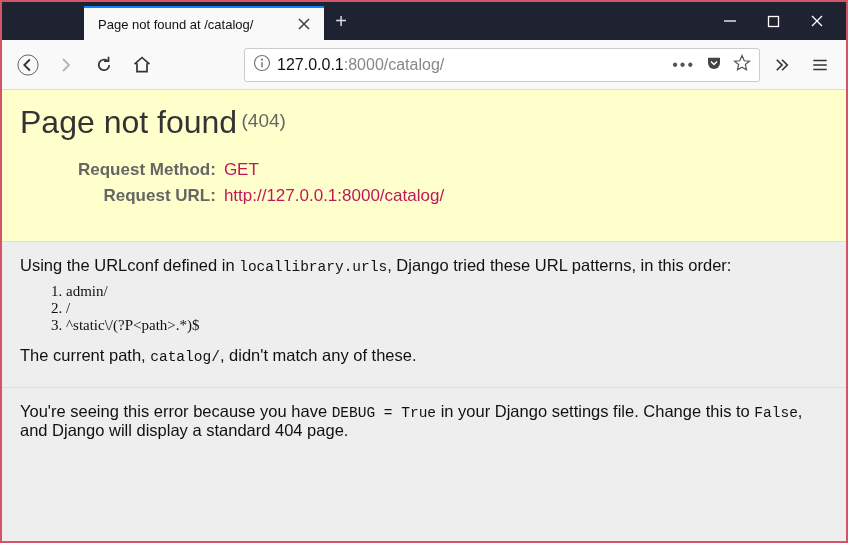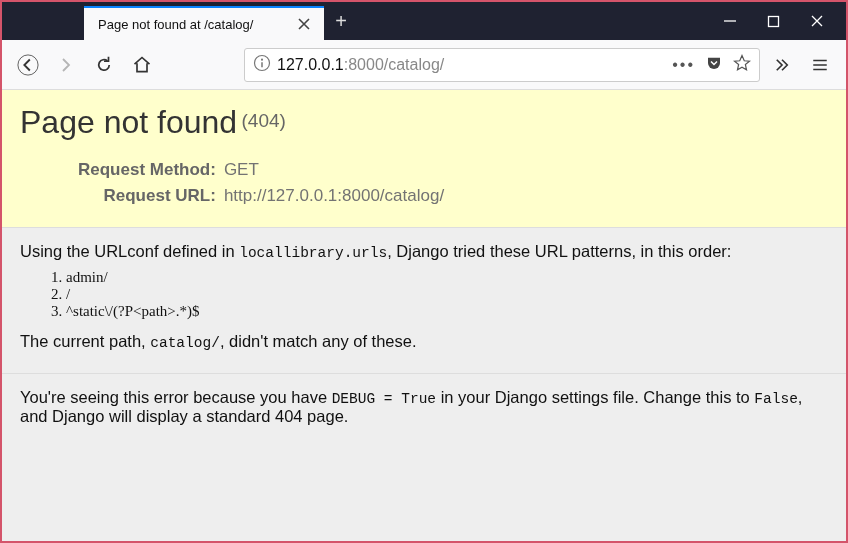--- a/index.html
+++ b/index.html
@@ -124,21 +124,21 @@
       color: #555;
     }
     .content {
       height: calc(543px - 4px - 38px - 50px);
       overflow: auto;
       background: #eee;
     }
     .summary {
       background: #ffffcc;
       border-bottom: 1px solid #ddd;
-      padding: 14px 18px 18px 18px;
+      padding: 14px 18px 32px 18px;
     }
     .summary h1 {
       font-weight: 400;
       font-size: 32px;
       color: #333;
       display: inline;
     }
     .summary .code-status {
       font-size: 19px;
       color: #666;
@@ -152,21 +152,21 @@
     }
     table.meta th {
       text-align: right;
       color: #666;
       font-weight: 700;
       padding: 3px 8px 3px 0;
       white-space: nowrap;
       margin-left: 20px;
     }
     table.meta td {
-      color: #737373;
+      color: #be185d;
       padding: 3px 0;
     }
     .info, .explanation {
       padding: 14px 18px;
       font-size: 16.5px;
       color: #111;
     }
     .info { border-bottom: 1px solid #ddd; }
     .info p, .explanation p { margin-bottom: 8px; }
     code {

